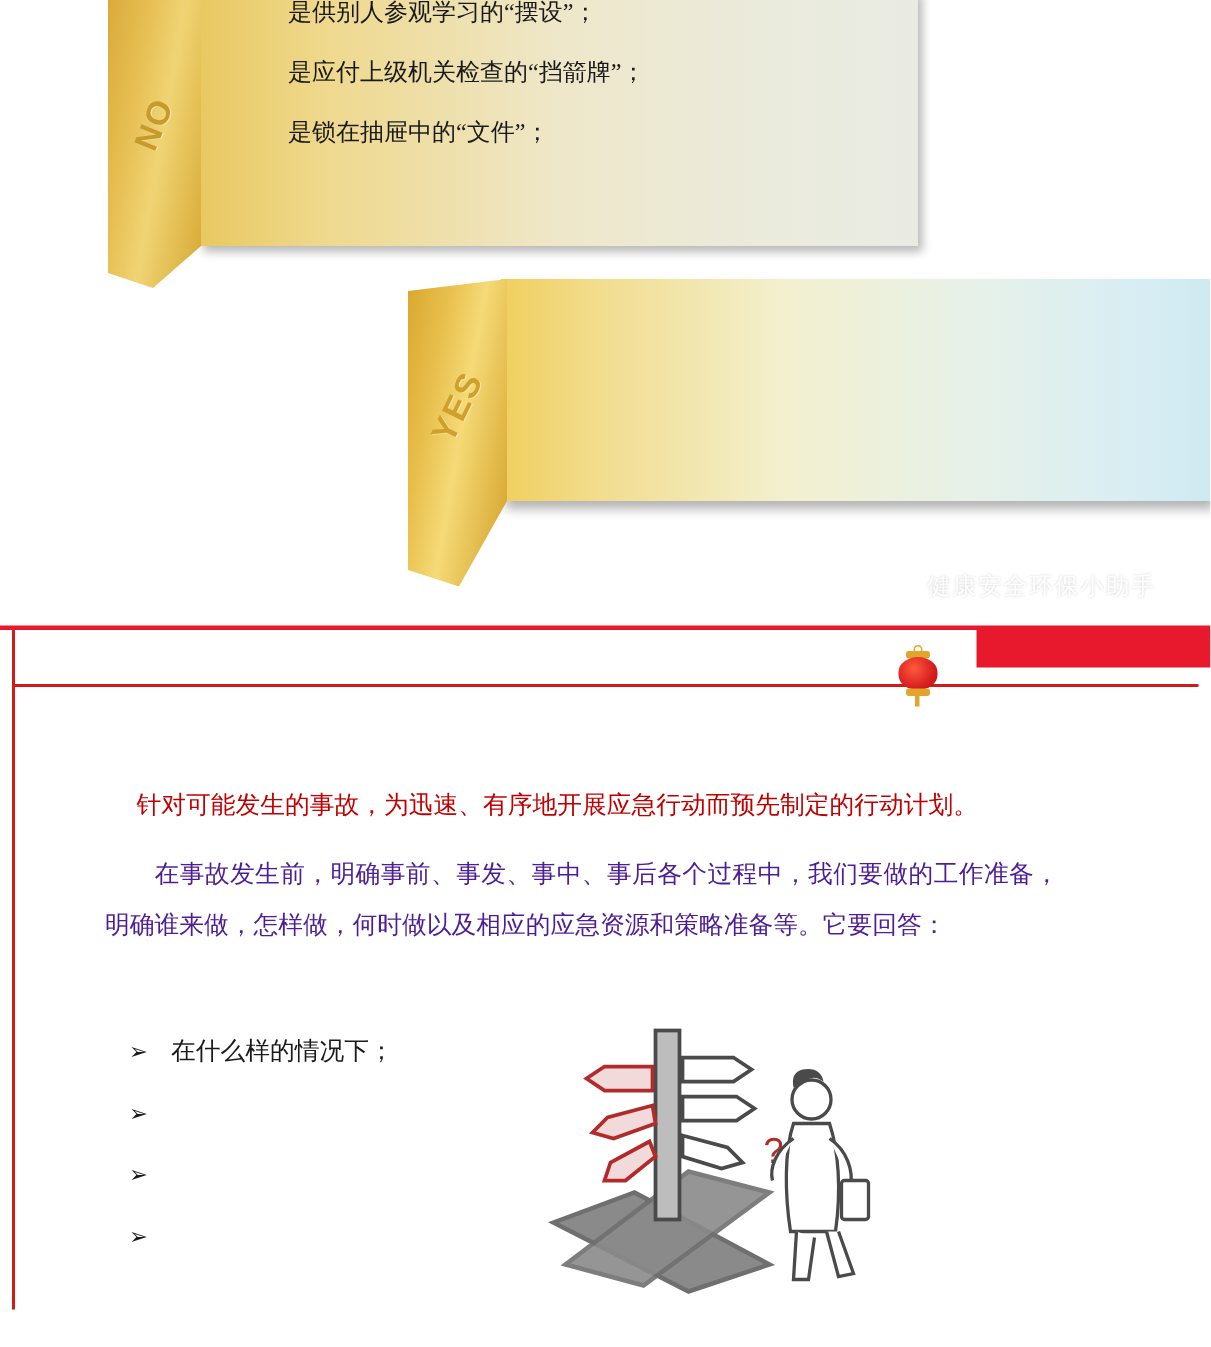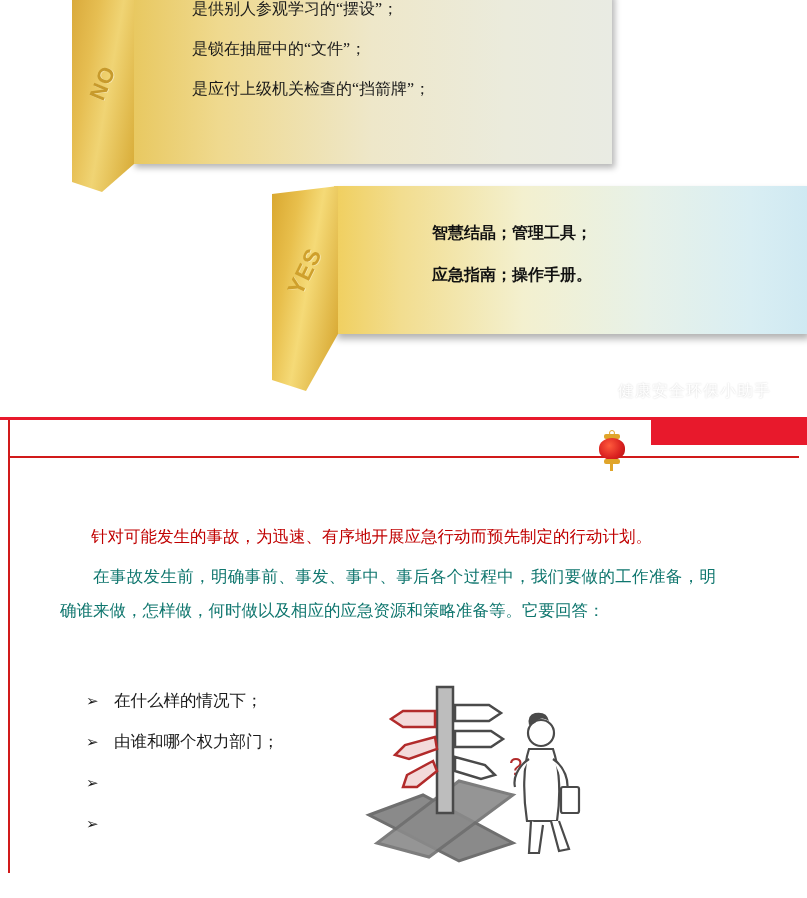--- a/index.html
+++ b/index.html
@@ -248,23 +248,23 @@
     line-height: 34px;
     color: #1a1a1a;
   }
   .para-red {
     color: #c00000;
     text-indent: 2em;
     margin: 0 0 6px 0;
     text-align: justify;
   }
   .para-black {
-    color: #0f766e;
+    color: #4c1d95;
     text-indent: 2em;
-    margin: 2px;
+    margin: 12px;
     text-align: justify;
   }
   .bullet-list {
     position: absolute;
     left: 86px;
     top: 270px;
     width: 420px;
     list-style: none;
     margin: 0;
     padding: 0;
@@ -299,33 +299,29 @@
 
 <div id="slide-top">
 
   <div class="banner-no-wrap">
     <div class="banner-no-body"></div>
     <div class="banner-no-fold">
       <div class="banner-no-label">NO</div>
     </div>
     <div class="banner-no-lines">
       <div class="line">是供别人参观学习的“摆设”；</div>
+      <div class="line">是应付上级机关检查的“挡箭牌”；</div>
       <div class="line">是锁在抽屉中的“文件”；</div>
-      <div class="line">是应付上级机关检查的“挡箭牌”；</div>
     </div>
   </div>
 
   <div class="banner-yes-wrap">
     <div class="banner-yes-body"></div>
     <div class="banner-yes-fold">
       <div class="banner-yes-label">YES</div>
-    </div>
-    <div class="banner-yes-lines">
-      <div class="line">智慧结晶；管理工具；</div>
-      <div class="line">应急指南；操作手册。</div>
     </div>
   </div>
 
   <div class="watermark">
     <span class="wm-badge">●</span>
     <span class="wm-text">健康安全环保小助手</span>
   </div>
 </div>
 
 <div id="red-bar"></div>
@@ -347,21 +343,20 @@
     <p class="para-black">在事故发生前，明确事前、事发、事中、事后各个过程中，我们要做的工作准备，明确谁来做，怎样做，何时做以及相应的应急资源和策略准备等。它要回答：</p>
   </div>
 
   <ul class="bullet-list">
     <li>
       <span class="bullet-marker">➢</span>
       <span>在什么样的情况下；</span>
     </li>
     <li>
       <span class="bullet-marker">➢</span>
-      <span>由谁和哪个权力部门；</span>
     </li>
     <li>
       <span class="bullet-marker">➢</span>
     </li>
     <li>
       <span class="bullet-marker">➢</span>
     </li>
   </ul>
 
   <div class="illus">

